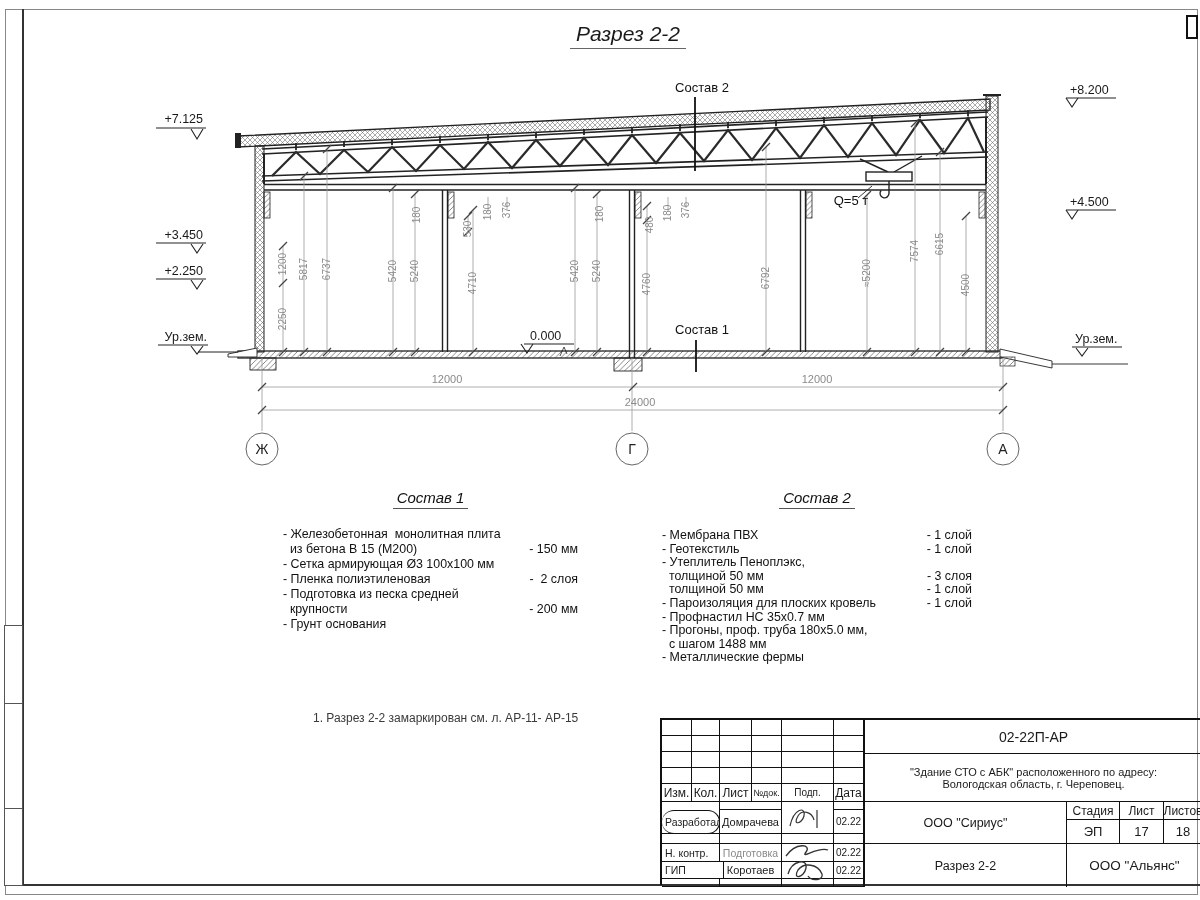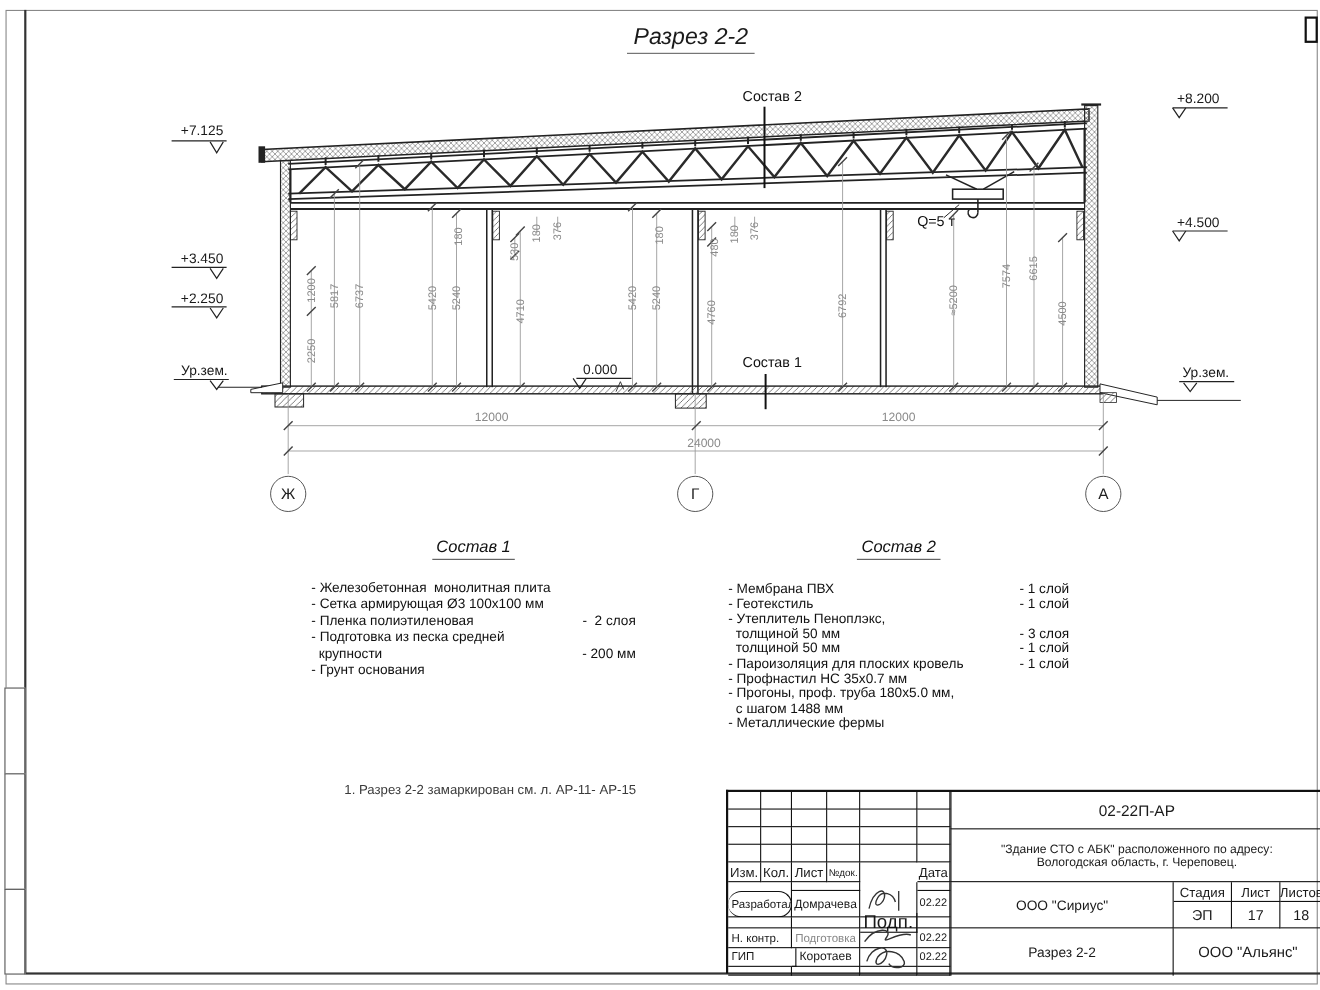--- a/index.html
+++ b/index.html
@@ -237,20 +237,24 @@
   </svg>
 
   <div class="abs comp" style="left:283px;top:490px;width:295px;">
     <div class="comp-title"><span>Состав 1</span></div>
     <div class="rows" style="margin-top:22px;">
       <div class="row">
           <span class="t">- Железобетонная  монолитная плита</span>
           <span class="v"></span>
         </div>
       <div class="row">
+          <span class="t">  из бетона В 15 (М200)</span>
+          <span class="v">- 150 мм</span>
+        </div>
+      <div class="row">
           <span class="t">- Сетка армирующая Ø3 100х100 мм</span>
           <span class="v"></span>
         </div>
       <div class="row">
           <span class="t">- Пленка полиэтиленовая</span>
           <span class="v">-  2 слоя</span>
         </div>
       <div class="row">
           <span class="t">- Подготовка из песка средней</span>
           <span class="v"></span>
@@ -341,21 +345,21 @@
     <div class="cell" style="left:30px;top:48px;width:28px;height:16px;"></div>
     <div class="cell" style="left:58px;top:48px;width:32px;height:16px;"></div>
     <div class="cell" style="left:90px;top:48px;width:30px;height:16px;"></div>
     <div class="cell" style="left:120px;top:48px;width:52px;height:16px;"></div>
     <div class="cell" style="left:172px;top:48px;width:30px;height:16px;"></div>
 
     <div class="cell" style="left:0;top:64px;width:30px;height:18px;font-size:12px;">Изм.</div>
     <div class="cell" style="left:30px;top:64px;width:28px;height:18px;font-size:12px;">Кол.</div>
     <div class="cell" style="left:58px;top:64px;width:32px;height:18px;font-size:12px;">Лист</div>
     <div class="cell" style="left:90px;top:64px;width:30px;height:18px;font-size:9px;">№док.</div>
-    <div class="cell" style="left:120px;top:64px;width:52px;height:18px;font-size:17px;margin-top:46px;">Подп.</div>
+    <div class="cell" style="left:120px;top:64px;width:52px;height:18px;font-size:10px;">Подп.</div>
     <div class="cell" style="left:172px;top:64px;width:30px;height:18px;font-size:12px;">Дата</div>
 
     <div class="cell" style="left:0;top:82px;width:58px;height:32px;"></div>
     <div class="cell left-pad" style="left:0;top:90px;width:58px;height:24px;border-top:1.4px solid #111;font-size:10.5px;border-radius:12px;">Разработал</div>
     <div class="cell" style="left:58px;top:82px;width:62px;height:8px;"></div>
     <div class="cell" style="left:58px;top:90px;width:62px;height:24px;font-size:11px;">Домрачева</div>
     <div class="cell" style="left:120px;top:82px;width:52px;height:32px;"></div>
     <div class="cell" style="left:172px;top:82px;width:30px;height:8px;"></div>
     <div class="cell" style="left:172px;top:90px;width:30px;height:24px;font-size:10px;">02.22</div>
     <div class="cell" style="left:0;top:114px;width:58px;height:10px;"></div>

